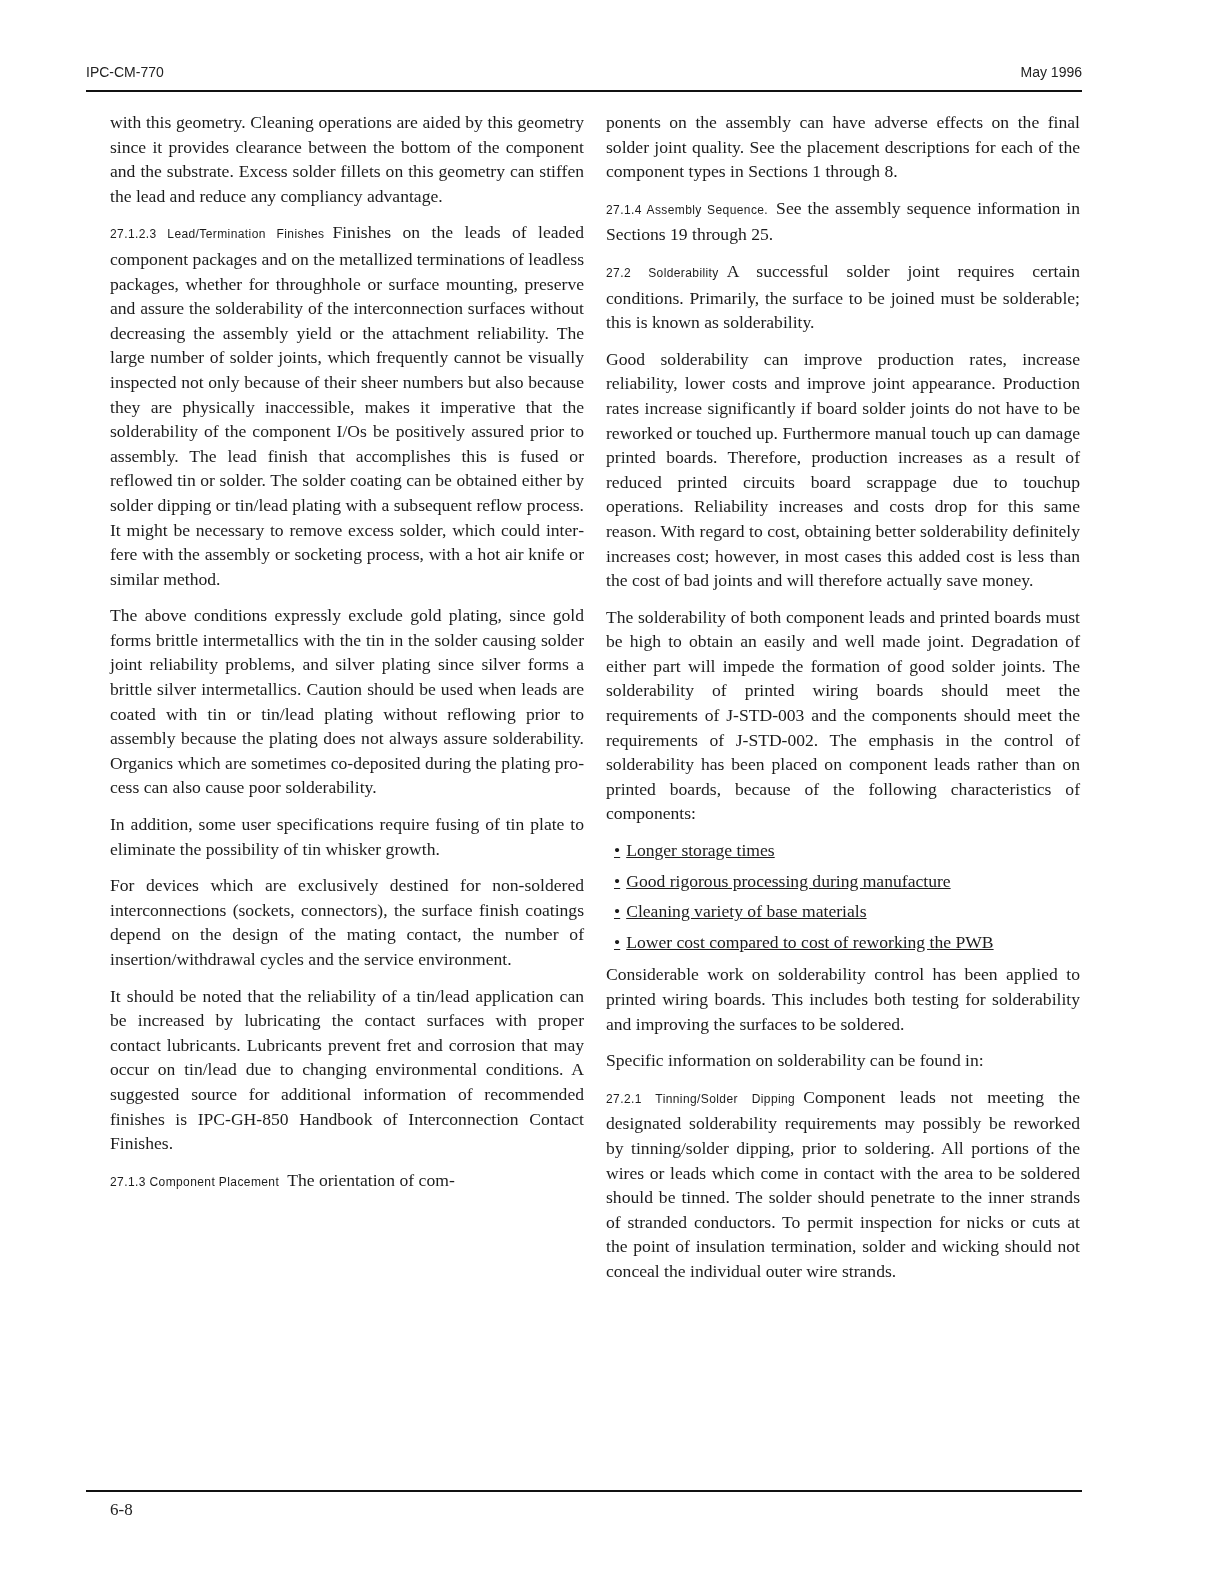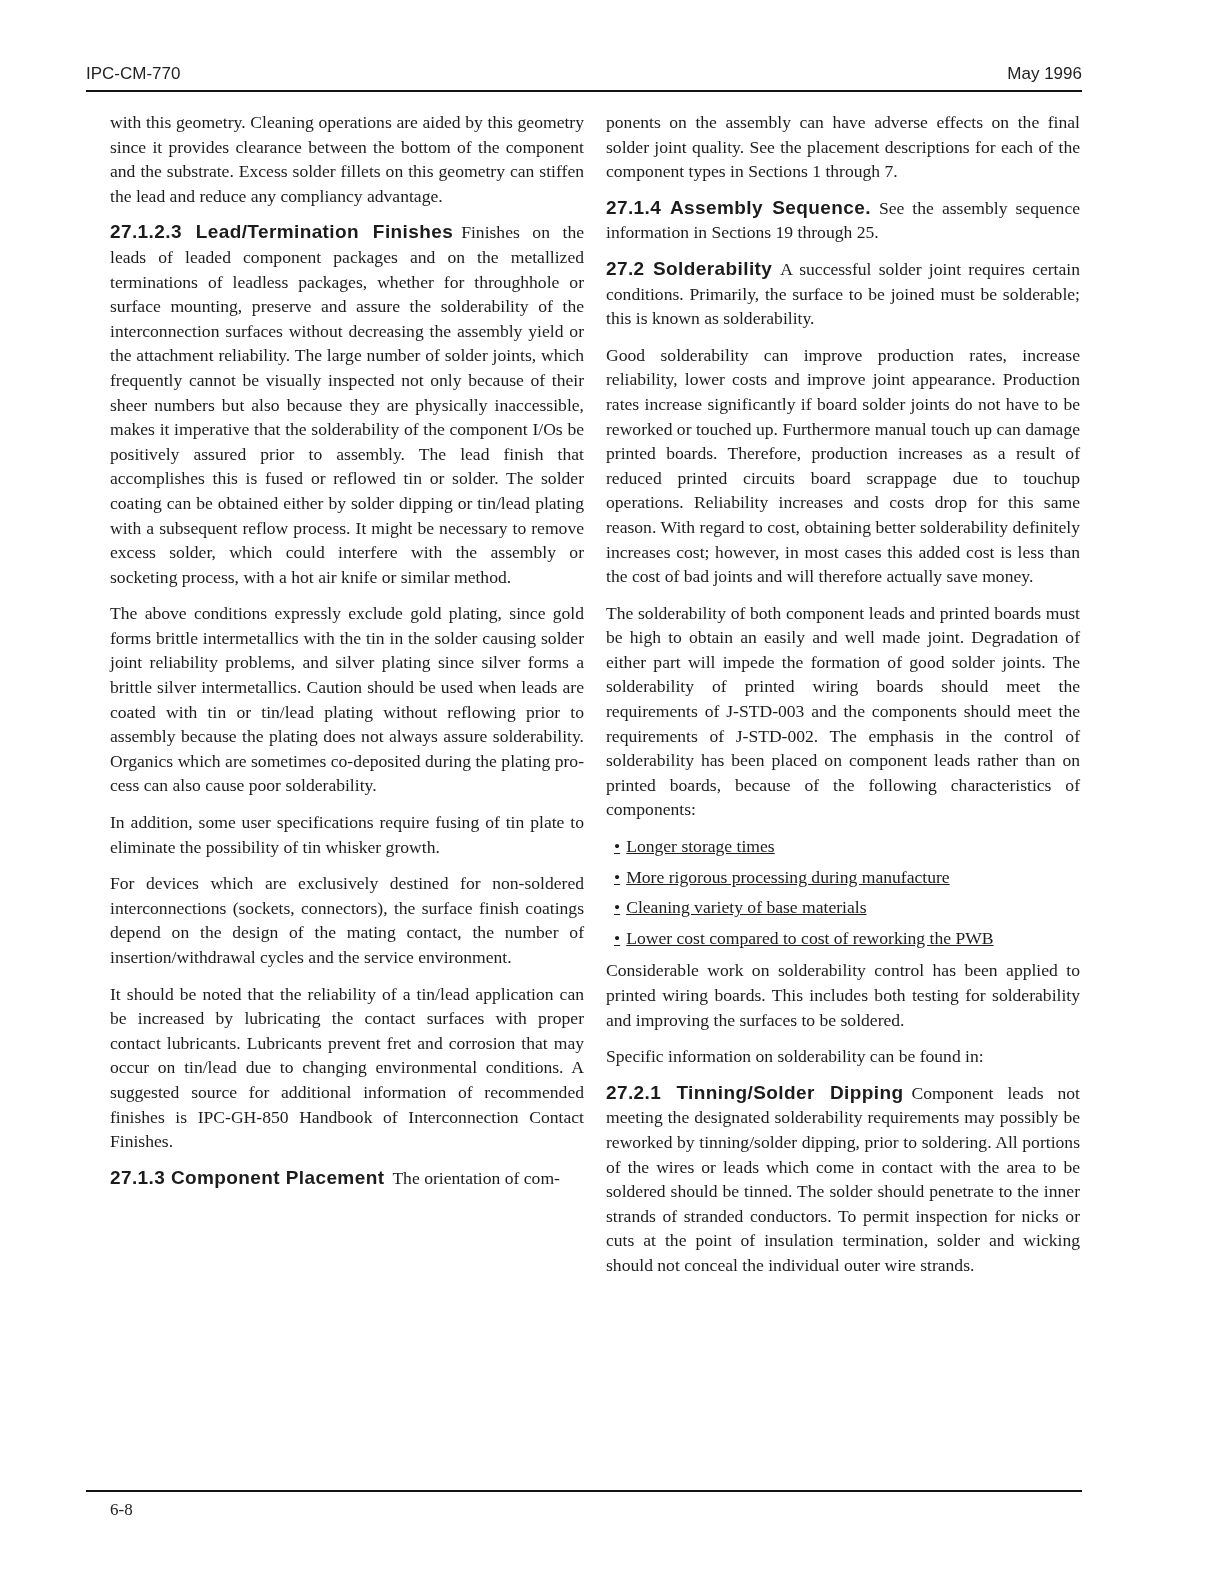--- a/index.html
+++ b/index.html
@@ -2,21 +2,21 @@
 <html><head>
 <meta charset="utf-8">
 <style>
   html, body { margin: 0; padding: 0; background: #ffffff; }
   body {
     width: 1229px; height: 1584px; position: relative; overflow: hidden;
     color: #1a1a1a;
   }
   .header {
     position: absolute; left: 86px; top: 62px; width: 996px; height: 26px;
-    font-family: "Liberation Sans", sans-serif; font-size: 17px; color: #222;
+    font-family: "Liberation Sans", sans-serif; font-size: 14px; color: #222;
   }
   .header .left { position: absolute; left: 0; top: 2px; }
   .header .right { position: absolute; right: 0; top: 2px; }
   .rule-top {
     position: absolute; left: 86px; top: 90px; width: 996px; height: 2px; background: #111;
   }
   .rule-bottom {
     position: absolute; left: 86px; top: 1490px; width: 996px; height: 2px; background: #111;
   }
   .footer {
@@ -25,21 +25,21 @@
   }
   .col {
     position: absolute; top: 110px; width: 474px;
     font-family: "Liberation Serif", serif; font-size: 17.6px; line-height: 24.6px;
     text-align: justify; color: #1c1c1c;
   }
   .col.left { left: 86px; margin-left: 24px; }
   .col.right { left: 606px; }
   .col p { margin: 0 0 12px 0; hyphens: manual; }
   .h {
-    font-family: "Liberation Sans", sans-serif; font-weight: bold; font-size: 19px;
+    font-family: "Liberation Sans", sans-serif; font-weight: normal; font-size: 12px;
     letter-spacing: 0.4px; margin-right: 8px;
   }
   .bullets { list-style: none; margin: 0 0 8px 8px; padding: 0; text-decoration: underline; }
   .bullets li { margin: 0 0 6px 0; text-align: left; }
   .bullets li .dot { margin-right: 6px; }
 </style>
 </head>
 <body>
 
 <div class="header">
@@ -56,32 +56,32 @@
   <p>The above conditions expressly exclude gold plating, since gold forms brittle intermetallics with the tin in the solder causing solder joint reliability problems, and silver plating since silver forms a brittle silver intermetallics. Caution should be used when leads are coated with tin or tin/lead plating without reflowing prior to assembly because the plating does not always assure solderability. Organics which are sometimes co-deposited during the plating pro­cess can also cause poor solderability.</p>
   <p>In addition, some user specifications require fusing of tin plate to eliminate the possibility of tin whisker growth.</p>
   <p>For devices which are exclusively destined for non-soldered interconnections (sockets, connectors), the surface finish coatings depend on the design of the mating contact, the number of insertion/withdrawal cycles and the service environment.</p>
   <p>It should be noted that the reliability of a tin/lead applica­tion can be increased by lubricating the contact surfaces with proper contact lubricants. Lubricants prevent fret and corrosion that may occur on tin/lead due to changing envi­ronmental conditions. A suggested source for additional information of recommended finishes is IPC-GH-850 Handbook of Interconnection Contact Finishes.</p>
   <p style="text-align:left">
     <span class="h">27.1.3 Component Placement</span><span>The orientation of com-</span>
   </p>
 </div>
 
 <div class="col right">
-  <p>ponents on the assembly can have adverse effects on the final solder joint quality. See the placement descriptions for each of the component types in Sections 1 through 7.</p>
+  <p>ponents on the assembly can have adverse effects on the final solder joint quality. See the placement descriptions for each of the component types in Sections 1 through 8.</p>
   <p>
     <span class="h">27.1.4 Assembly Sequence.</span><span>See the assembly sequence information in Sections 19 through 25.</span>
   </p>
   <p>
     <span class="h">27.2 Solderability</span><span>A successful solder joint requires cer­tain conditions. Primarily, the surface to be joined must be solderable; this is known as solderability.</span>
   </p>
   <p>Good solderability can improve production rates, increase reliability, lower costs and improve joint appearance. Pro­duction rates increase significantly if board solder joints do not have to be reworked or touched up. Furthermore manual touch up can damage printed boards. Therefore, production increases as a result of reduced printed circuits board scrappage due to touchup operations. Reliability increases and costs drop for this same reason. With regard to cost, obtaining better solderability definitely increases cost; however, in most cases this added cost is less than the cost of bad joints and will therefore actually save money.</p>
   <p>The solderability of both component leads and printed boards must be high to obtain an easily and well made joint. Degradation of either part will impede the formation of good solder joints. The solderability of printed wiring boards should meet the requirements of J-STD-003 and the components should meet the requirements of J-STD-002. The emphasis in the control of solderability has been placed on component leads rather than on printed boards, because of the following characteristics of components:</p>
   <ul class="bullets">
     <li><span class="dot">•</span><span>Longer storage times</span></li>
-    <li><span class="dot">•</span><span>More rigorous processing during manufacture</span></li>
+    <li><span class="dot">•</span><span>Good rigorous processing during manufacture</span></li>
     <li><span class="dot">•</span><span>Cleaning variety of base materials</span></li>
     <li><span class="dot">•</span><span>Lower cost compared to cost of reworking the PWB</span></li>
   </ul>
   <p>Considerable work on solderability control has been applied to printed wiring boards. This includes both testing for solderability and improving the surfaces to be soldered.</p>
   <p>Specific information on solderability can be found in:</p>
   <p>
     <span class="h">27.2.1 Tinning/Solder Dipping</span><span>Component leads not meeting the designated solderability requirements may pos­sibly be reworked by tinning/solder dipping, prior to sol­dering. All portions of the wires or leads which come in contact with the area to be soldered should be tinned. The solder should penetrate to the inner strands of stranded conductors. To permit inspection for nicks or cuts at the point of insulation termination, solder and wicking should not conceal the individual outer wire strands.</span>
   </p>
 </div>
 

